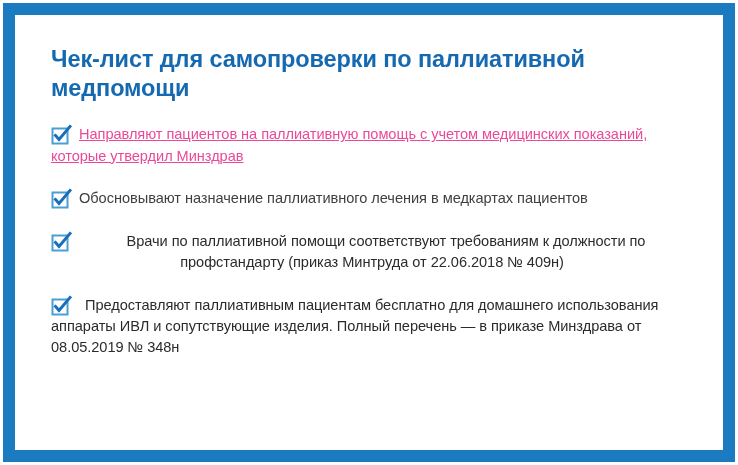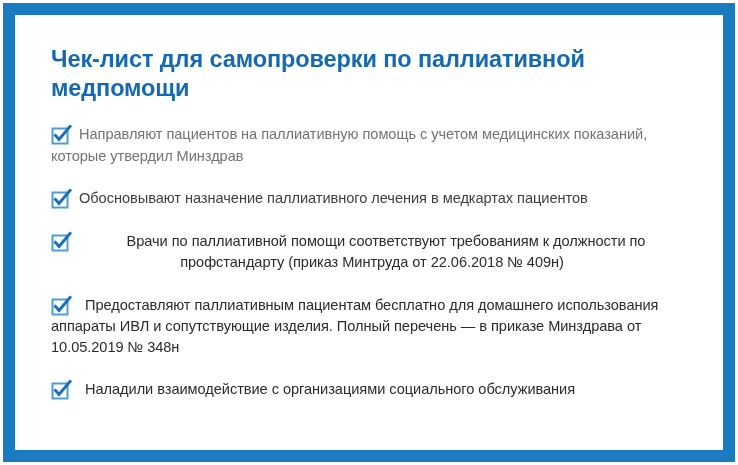--- a/index.html
+++ b/index.html
@@ -95,21 +95,21 @@
       <ul class="checklist">
 
         <li class="check-item">
           <span class="checkbox-icon">
             <svg width="22" height="22" viewBox="0 0 22 22">
               <rect x="1.5" y="4.5" width="15" height="15" fill="#ffffff" stroke="#4a9ed4" stroke-width="2"></rect>
               <path d="M4.5 11.5 L8 15.5 L19 2.5" fill="none" stroke="#1a6fb8" stroke-width="3" stroke-linecap="square"></path>
             </svg>
           </span>
           <span class="spacer"></span>
-          <span class="check-text" style="color: #737373;">Направляют пациентов на паллиативную помощь с учетом медицинских показаний, которые утвердил Минздрав</span>
+          <span class="check-text" style="color: #ec4899; text-decoration: underline;">Направляют пациентов на паллиативную помощь с учетом медицинских показаний, которые утвердил Минздрав</span>
         </li>
 
         <li class="check-item">
           <span class="checkbox-icon">
             <svg width="22" height="22" viewBox="0 0 22 22">
               <rect x="1.5" y="4.5" width="15" height="15" fill="#ffffff" stroke="#4a9ed4" stroke-width="2"></rect>
               <path d="M4.5 11.5 L8 15.5 L19 2.5" fill="none" stroke="#1a6fb8" stroke-width="3" stroke-linecap="square"></path>
             </svg>
           </span>
           <span class="spacer"></span>
@@ -128,30 +128,20 @@
         </li>
 
         <li class="check-item">
           <span class="checkbox-icon">
             <svg width="22" height="22" viewBox="0 0 22 22">
               <rect x="1.5" y="4.5" width="15" height="15" fill="#ffffff" stroke="#4a9ed4" stroke-width="2"></rect>
               <path d="M4.5 11.5 L8 15.5 L19 2.5" fill="none" stroke="#1a6fb8" stroke-width="3" stroke-linecap="square"></path>
             </svg>
           </span>
           <span class="spacer wide"></span>
-          <span class="check-text" style="color: rgb(43, 43, 43);">Предоставляют паллиативным пациентам бесплатно для домашнего использования аппараты ИВЛ и сопутствующие изделия. Полный перечень — в приказе Минздрава от 10.05.2019 № 348н</span>
+          <span class="check-text" style="color: rgb(43, 43, 43);">Предоставляют паллиативным пациентам бесплатно для домашнего использования аппараты ИВЛ и сопутствующие изделия. Полный перечень — в приказе Минздрава от 08.05.2019 № 348н</span>
         </li>
 
-        <li class="check-item">
-          <span class="checkbox-icon">
-            <svg width="22" height="22" viewBox="0 0 22 22">
-              <rect x="1.5" y="4.5" width="15" height="15" fill="#ffffff" stroke="#4a9ed4" stroke-width="2"></rect>
-              <path d="M4.5 11.5 L8 15.5 L19 2.5" fill="none" stroke="#1a6fb8" stroke-width="3" stroke-linecap="square"></path>
-            </svg>
-          </span>
-          <span class="spacer wide"></span>
-          <span class="check-text" style="color: rgb(43, 43, 43);">Наладили взаимодействие с организациями социального обслуживания</span>
-        </li>
 
       </ul>
     </div>
   </div>
 </div>
 
 </body></html>

